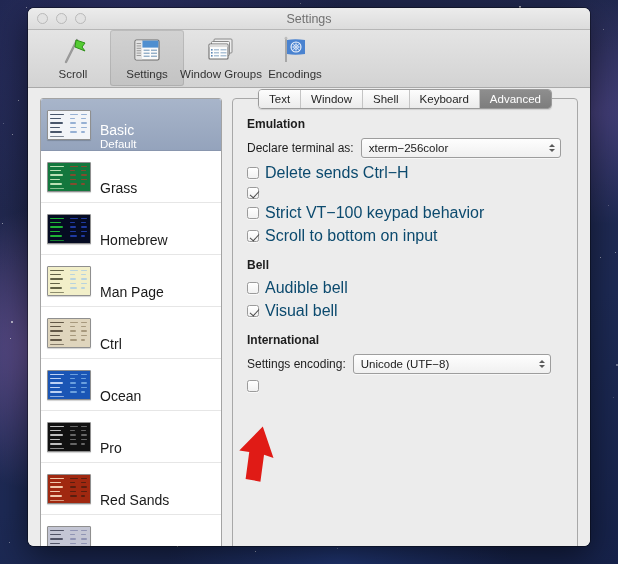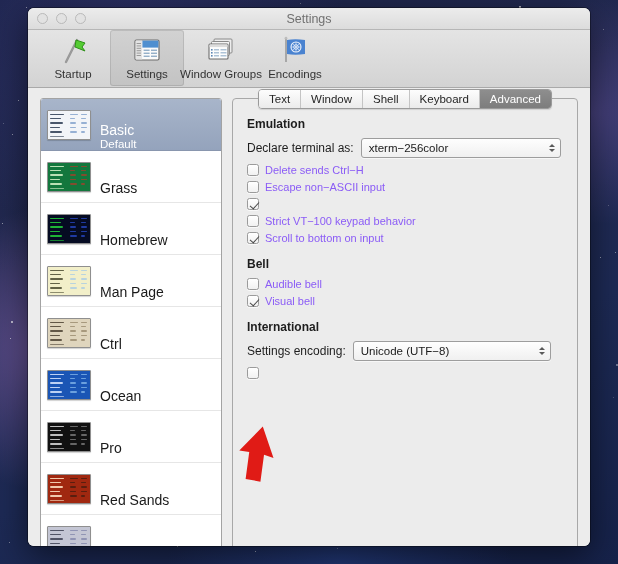--- a/index.html
+++ b/index.html
@@ -241,21 +241,21 @@
   }
   .cbox.checked::after {
     content: "";
     position: absolute;
     left: 3.5px; top: 0.5px;
     width: 4px; height: 8px;
     border: solid #4a4a4a;
     border-width: 0 1.8px 1.8px 0;
     transform: rotate(42deg);
   }
-  .check-label { font-size: 11px; color: #8b5cf6; }
+  .check-label { font-size: 16px; color: #0c4a6e; }
 
   .grp { margin-bottom: 13px; }
 
   
   #red-arrow {
     position: absolute;
     left: 236px;
     top: 424px;
     width: 44px;
     height: 60px;
@@ -433,21 +433,21 @@
 
   <div id="toolbar">
 
     <div class="tb-item">
       <div class="tb-icon">
         <svg width="30" height="30" viewBox="0 0 30 30">
           <line x1="8" y1="27" x2="19" y2="5" stroke="#9a9a9a" stroke-width="2.4" stroke-linecap="round"></line>
           <path d="M18 5 L27 8 L24 12 L27 16 L17 12 Z" fill="#55cc33" stroke="#2e8f18" stroke-width="1"></path>
         </svg>
       </div>
-      <div class="tb-label">Startup</div>
+      <div class="tb-label">Scroll</div>
     </div>
 
     <div class="tb-item selected">
       <div class="tb-icon">
         <svg width="30" height="30" viewBox="0 0 30 30">
           <rect x="3" y="5" width="24" height="20" rx="1.5" fill="#fbfbfb" stroke="#6d6d6d" stroke-width="1.2"></rect>
           <rect x="3.6" y="5.6" width="6.5" height="18.8" fill="#e3e3e3"></rect>
           <rect x="10.4" y="5.6" width="16" height="7" fill="#4f8fd0"></rect>
           <g fill="#9a9a9a">
             <rect x="4.6" y="8" width="4.4" height="1"></rect>
@@ -747,24 +747,20 @@
                 <span class="tri-down"></span>
             </span>
           </div>
         </div>
         <div>
             <div class="check-row">
               <span class="cbox"></span>
               <span class="check-label">Delete sends Ctrl−H</span>
             </div>
             <div class="check-row">
-              <span class="cbox"></span>
-              <span class="check-label">Escape non−ASCII input</span>
-            </div>
-            <div class="check-row">
               <span class="cbox checked"></span>
             </div>
             <div class="check-row">
               <span class="cbox"></span>
               <span class="check-label">Strict VT−100 keypad behavior</span>
             </div>
             <div class="check-row">
               <span class="cbox checked"></span>
               <span class="check-label">Scroll to bottom on input</span>
             </div>

